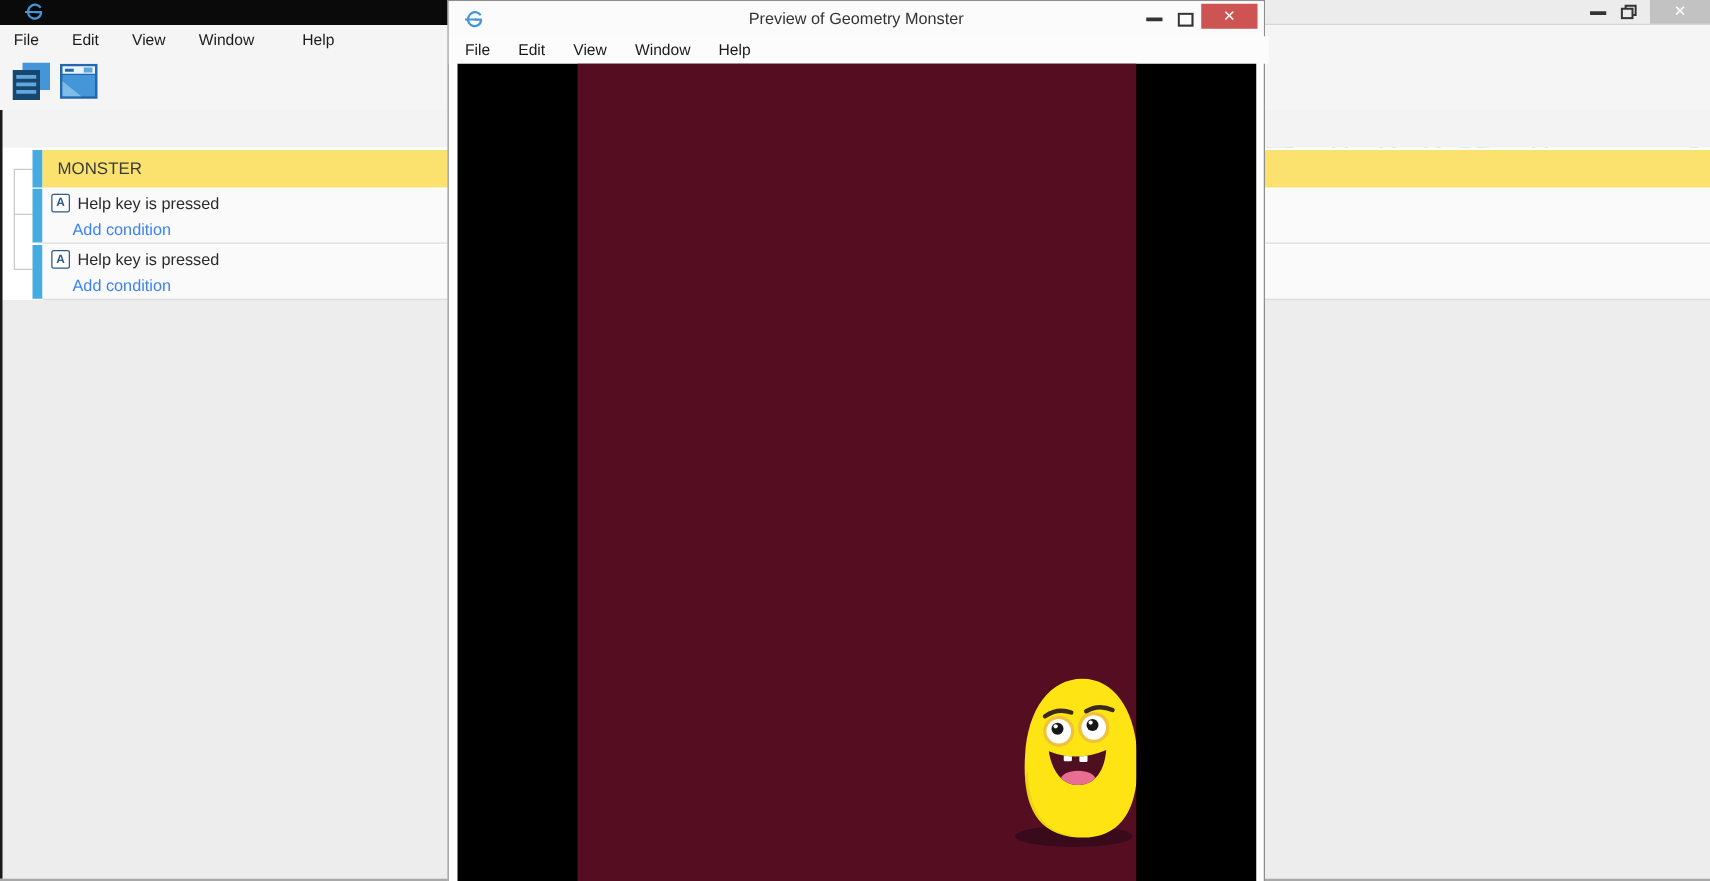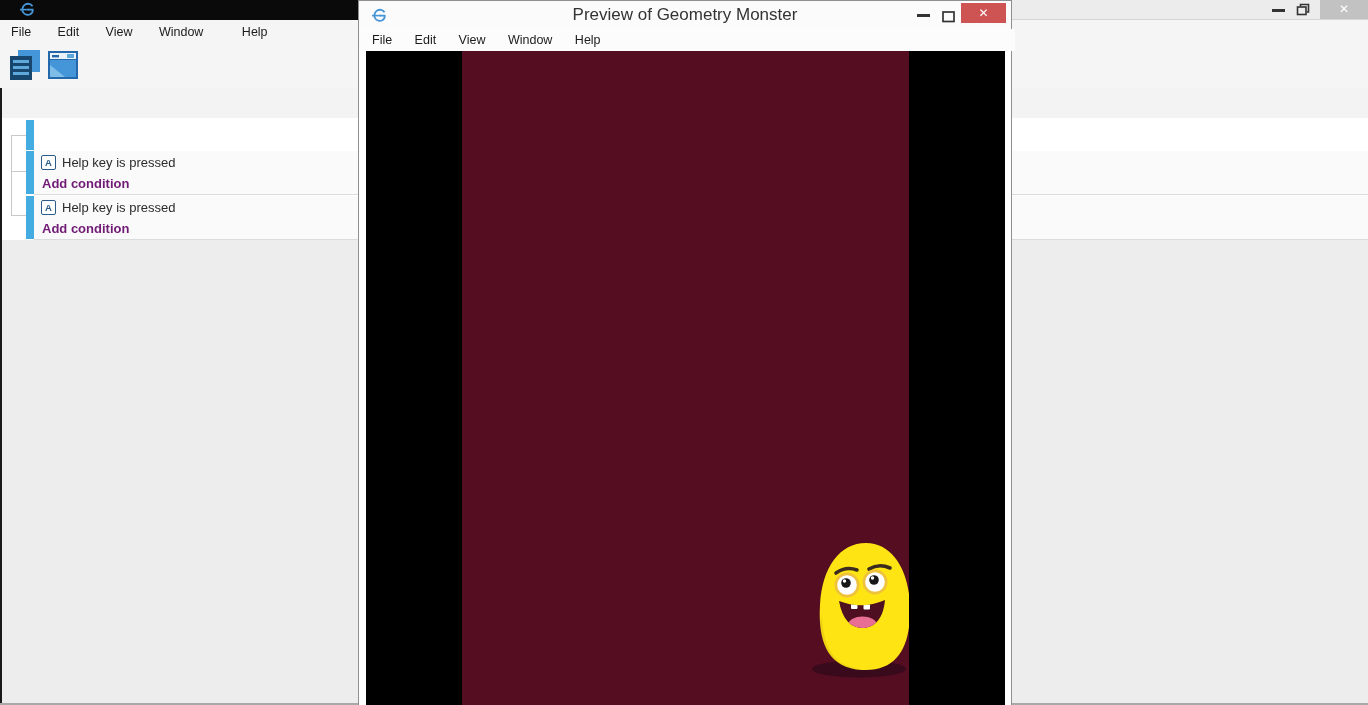--- a/index.html
+++ b/index.html
@@ -27,31 +27,31 @@
 
   
   .events-bg{left:0;top:118px;width:1368px;height:585px;background:#ededed;}
   .events-white{left:2px;top:118px;width:1366px;height:122px;background:#ffffff;}
   .left-black{left:0;top:88px;width:2px;height:615px;background:#1a1a1a;}
   .bottom-border{left:0;top:703px;width:1368px;height:2px;background:#a8a8a8;}
   .row-yellow{left:34px;top:120px;width:1334px;height:30px;background:#FBE26E;line-height:30px;font-size:13.5px;color:#3a3a3a;padding-left:12px;box-sizing:border-box;}
   .bar-blue{width:8px;background:#45ACE2;}
   .event-row{left:34px;width:1334px;background:#fafafa;}
   .cond-line{height:22px;display:flex;align-items:center;padding-left:7px;font-size:13px;color:#2b2b2b;gap:6px;}
-  .add-line{height:21px;line-height:21px;padding-left:8px;font-size:13px;color:#701a75;font-weight:bold;}
+  .add-line{height:21px;line-height:21px;padding-left:24px;font-size:13px;color:#3b82f6;}
   .a-icon{display:inline-flex;width:13px;height:13px;border:1.4px solid #2B5B8A;border-radius:2px;background:#fff;color:#2B5B8A;font-size:9.5px;font-weight:bold;align-items:center;justify-content:center;}
   .sep-h{background:#dcdcdc;height:1px;}
   .tree{background:#c9c9c9;}
 
   .tb-sep{width:1px;background:#dadada;top:48px;height:36px;}
 
   
   .preview{left:358px;top:0;width:652px;height:705px;background:#fff;border:1px solid #8f8f8f;z-index:10;}
   .pv-titlebar{left:0;top:0;width:652px;height:28px;background:#fbfbfb;}
-  .pv-title{left:0;top:0;width:652px;height:28px;line-height:28px;text-align:center;font-size:17px;color:#333;}
+  .pv-title{left:0;top:0;width:652px;height:28px;line-height:28px;text-align:center;font-size:13px;color:#333;}
   .pv-menubar{left:0;top:28px;width:652px;height:22px;background:#fcfcfc;}
   .pv-menubar .menu-item{line-height:22px;padding:0 9px;font-size:12.5px;}
   .canvas{left:7px;top:50px;width:639px;height:655px;background:#000;}
   .stage{left:96px;top:0;width:447px;height:655px;background:#550D21;overflow:hidden;}
 </style>
 </head>
 <body>
 
 <div id="app">
 
@@ -197,20 +197,23 @@
 
   <div class="abs events-bg"></div>
   <div class="abs events-white"></div>
 
   <div class="abs tree" style="left:11px;top:135px;width:1px;height:81px;"></div>
   <div class="abs tree" style="left:11px;top:135px;width:15px;height:1px;"></div>
   <div class="abs tree" style="left:11px;top:171px;width:15px;height:1px;"></div>
   <div class="abs tree" style="left:11px;top:215px;width:15px;height:1px;"></div>
 
   <div class="abs bar-blue" style="left:26px;top:120px;height:30px;"></div>
+  <div class="abs row-yellow">
+    <span>MONSTER</span>
+  </div>
 
   <div class="abs bar-blue" style="left:26px;top:151px;height:43px;"></div>
   <div class="abs event-row" style="top:151px;height:43px;">
     <div class="cond-line">
       <span class="a-icon">A</span>
       <span>Help key is pressed</span>
     </div>
     <div class="add-line">Add condition</div>
   </div>
   <div class="abs sep-h" style="left:34px;top:194px;width:1334px;"></div>

